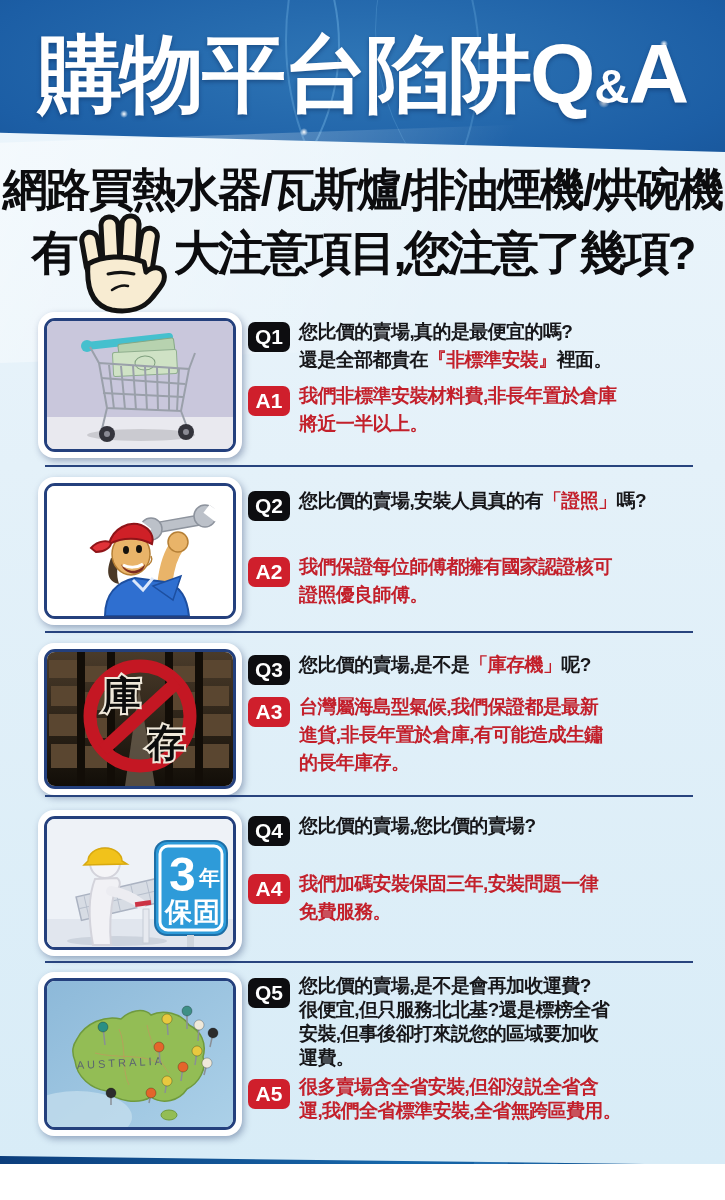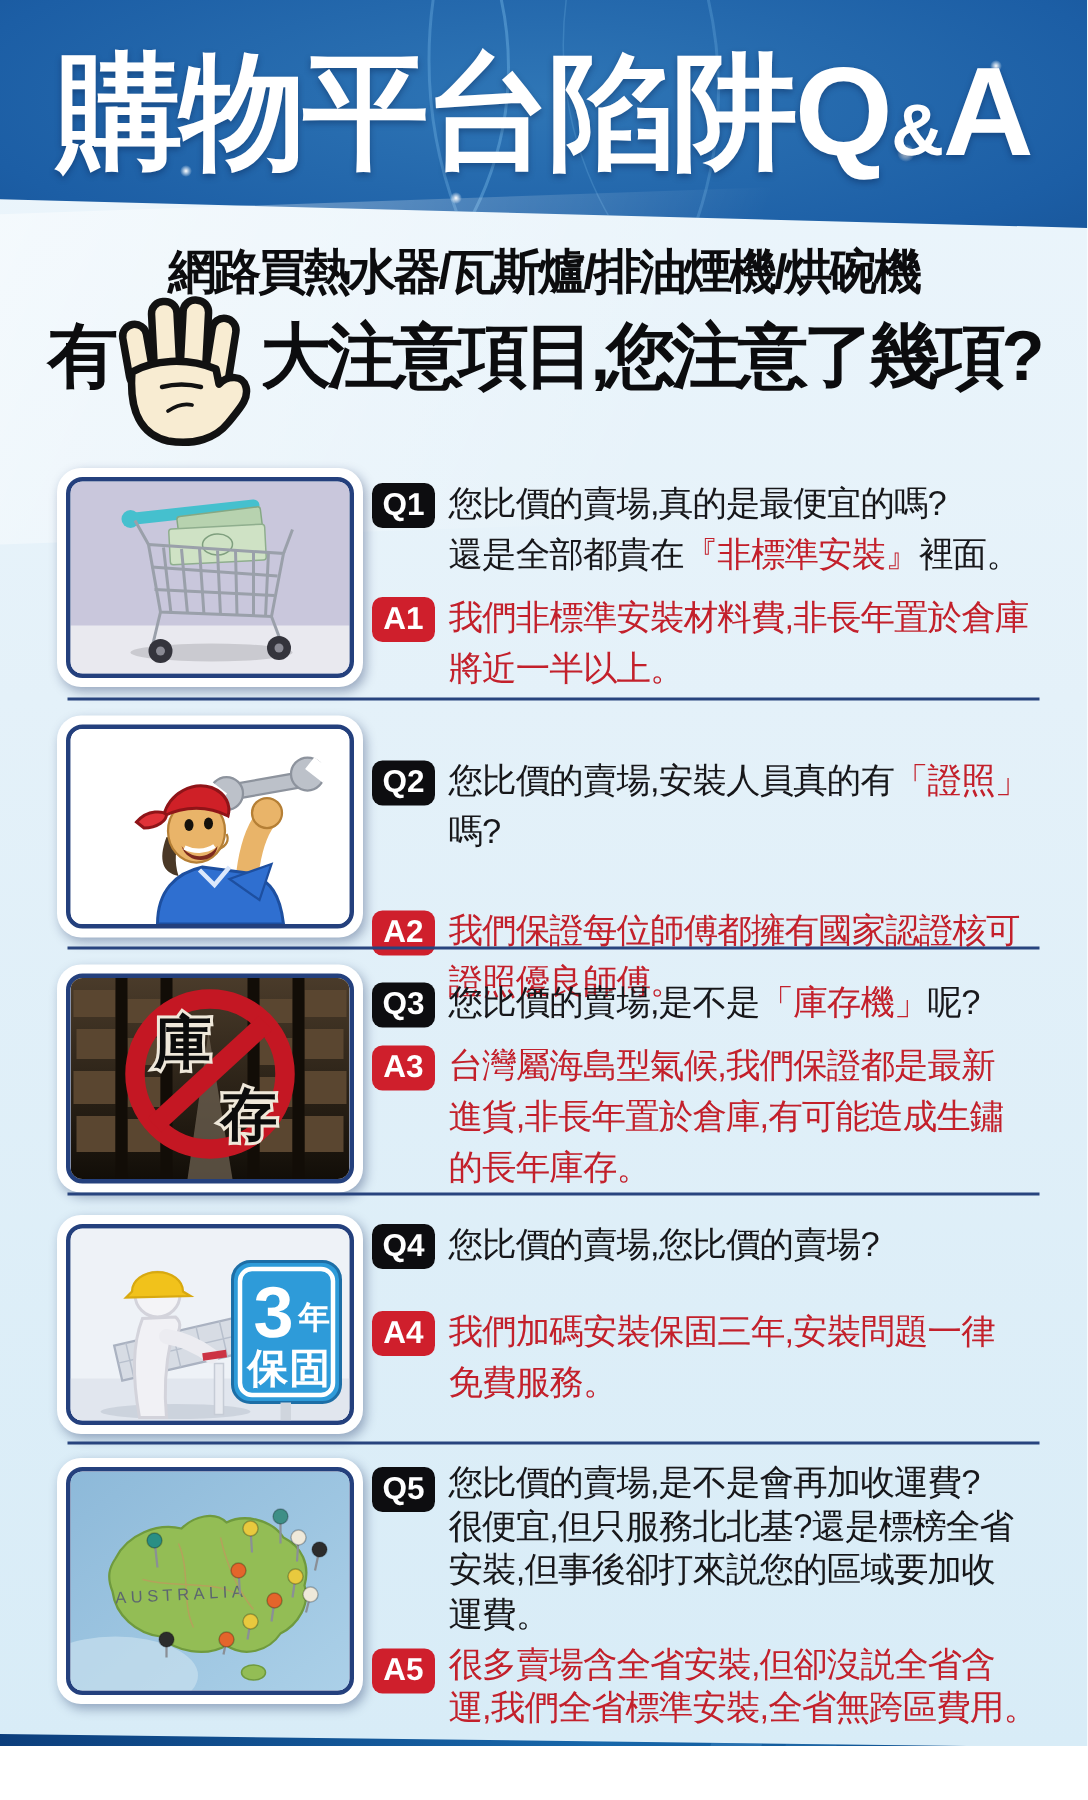--- a/index.html
+++ b/index.html
@@ -22,37 +22,37 @@
   .arc.a4{right:-110px;top:-200px;width:460px;height:460px;border:1.5px solid rgba(150,215,255,.18)}
   .dot{position:absolute;width:8px;height:8px;border-radius:50%;
     background:radial-gradient(circle,#fff 0%,rgba(255,255,255,0) 70%)}
   .title{position:absolute;top:18px;left:0;width:100%;text-align:center;color:#fff;
     font-size:84px;font-weight:bold;letter-spacing:-2px;white-space:nowrap;
     text-shadow:0 2px 4px rgba(0,20,60,.35)}
   .title .amp{font-size:.58em;margin:0 1px}
 
   
   .subheader{position:absolute;top:160px;left:0;width:725px;text-align:center;color:#0c0c0e;font-weight:bold}
-  .sub1{font-size:32px;letter-spacing:-2px;white-space:nowrap}
+  .sub1{font-size:45px;letter-spacing:-2px;white-space:nowrap}
   .sub2{display:flex;justify-content:center;align-items:center;margin-top:2px;
     font-size:47px;letter-spacing:-3px;white-space:nowrap}
   .hand{width:92px;height:102px;margin:-16px 4px -34px 2px;position:relative;z-index:3}
 
   
   .row{position:absolute;left:0;width:725px}
   .frame{position:absolute;left:38px;top:0;background:#fff;border-radius:16px;padding:6px;
     box-shadow:2px 3px 7px rgba(15,35,85,.35)}
   .frame .inner{border:3px solid #24407d;border-radius:11px;overflow:hidden;font-size:0}
   .qa{position:absolute;left:248px;width:462px}
   .line{display:flex;align-items:flex-start}
   .badge{flex:0 0 auto;width:42px;height:30px;border-radius:7px;color:#fff;font-size:21px;
     font-weight:bold;display:flex;align-items:center;justify-content:center;margin:4px 9px 0 0}
   .q .badge{background:#0d0d10}
   .a .badge{background:#cf1f2c}
-  .txt{font-size:23px;font-weight:normal;line-height:1.48;letter-spacing:-.6px;white-space:pre-line}
+  .txt{font-size:19px;font-weight:bold;line-height:1.48;letter-spacing:-.6px;white-space:pre-line}
   .q .txt{color:#17171a}
   .a .txt,.red{color:#c3202b}
   .row5 .txt{line-height:1.27}
   .divider{position:absolute;left:45px;width:648px;height:2px;background:#28447e}
 
   
   .footer{position:absolute;left:0;top:1150px;width:725px;height:50px;
     background:linear-gradient(100deg,#0c3e7c 0%,#1767aa 55%,#0d4a88 100%);
     clip-path:polygon(0 12%,100% 30%,100% 100%,0 100%);overflow:hidden}
   .streak{position:absolute;top:0;height:50px;width:34px;background:rgba(120,190,240,.18);transform:skewX(-18deg)}
@@ -162,21 +162,21 @@
         <path d="M99 80 C104 78 106 74 104 70" stroke="#b57f35" stroke-width="1.5" fill="none"></path>
         <path d="M62 58 C66 42 82 35 94 39 C104 43 107 51 105 58 C92 51 76 51 62 58 Z" fill="#cf2027" stroke="#8f1418" stroke-width="2"></path>
         <path d="M44 62 C52 53 62 55 64 57 C64 61 58 66 49 66 Z" fill="#e03238" stroke="#8f1418" stroke-width="2"></path>
         <ellipse cx="79" cy="64" rx="3" ry="4" fill="#14110c"></ellipse>
         <ellipse cx="92" cy="63" rx="3" ry="4" fill="#14110c"></ellipse>
         <path d="M74 78 C80 87 92 87 98 78 C97 90 78 91 74 78 Z" fill="#7d2a1f"></path>
         <path d="M76 79 C82 82 90 82 96 78" stroke="#fff" stroke-width="3" fill="none"></path>
       </svg>
     </div>
       </div>
-    <div class="qa" style="top:26px">
+    <div class="qa" style="top:10px">
       <div class="line q">
         <div class="badge">Q2</div>
         <div class="txt"><span>您比價的賣場,安裝人員真的有</span><span class="red">「證照」</span><span>嗎?</span></div>
       </div>
       <div class="line a" style="margin-top:32px">
         <div class="badge">A2</div>
         <div class="txt">我們保證每位師傅都擁有國家認證核可
 證照優良師傅。</div>
       </div>
     </div>

